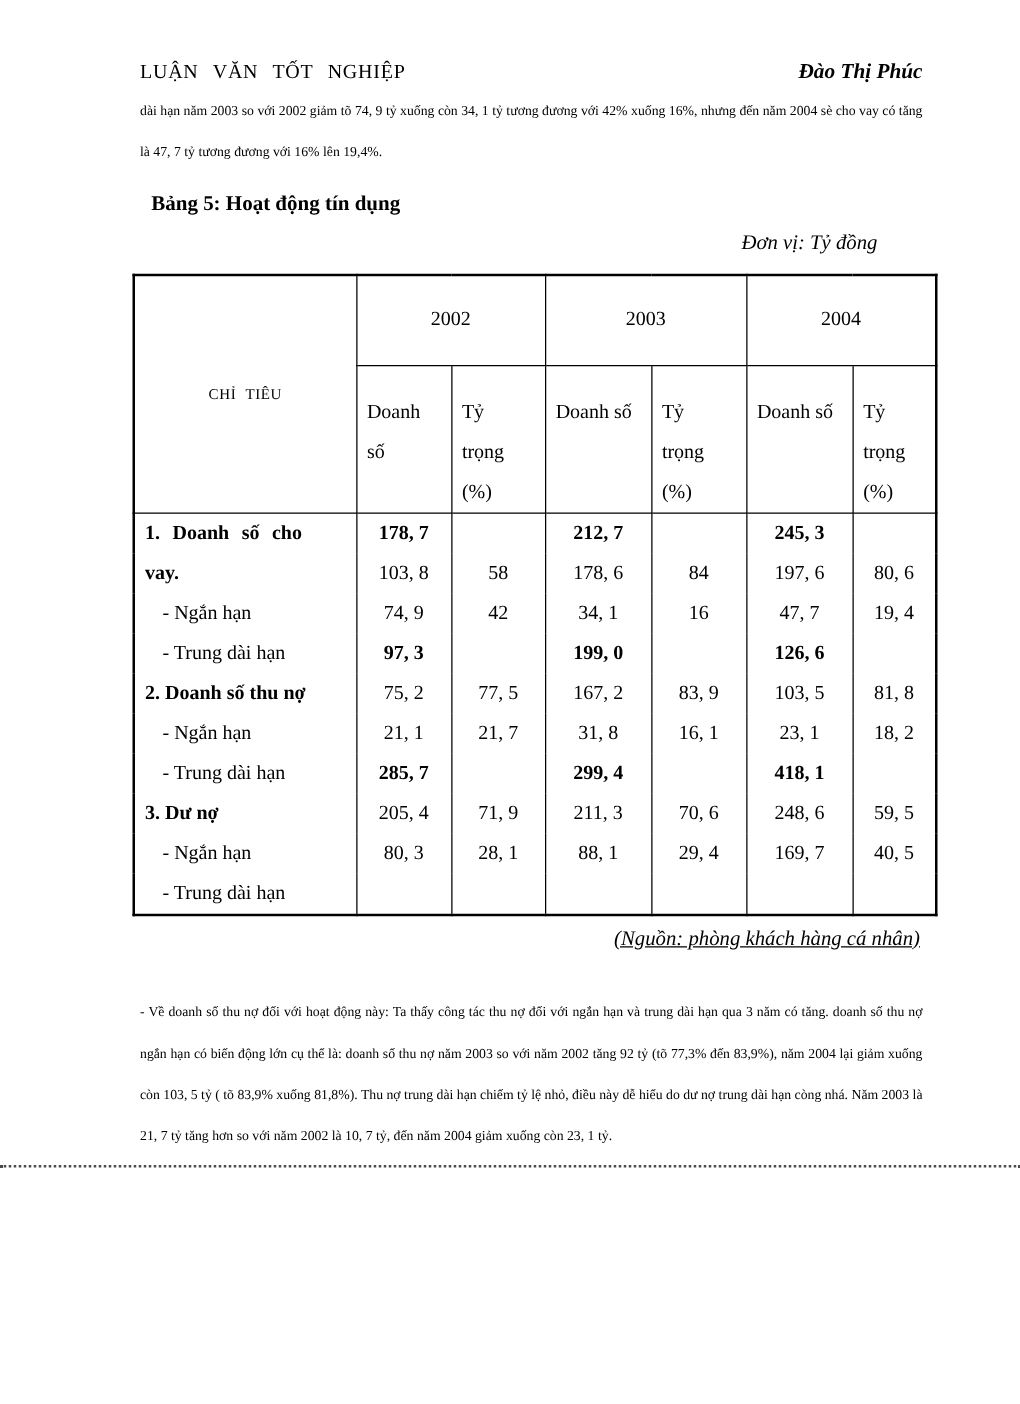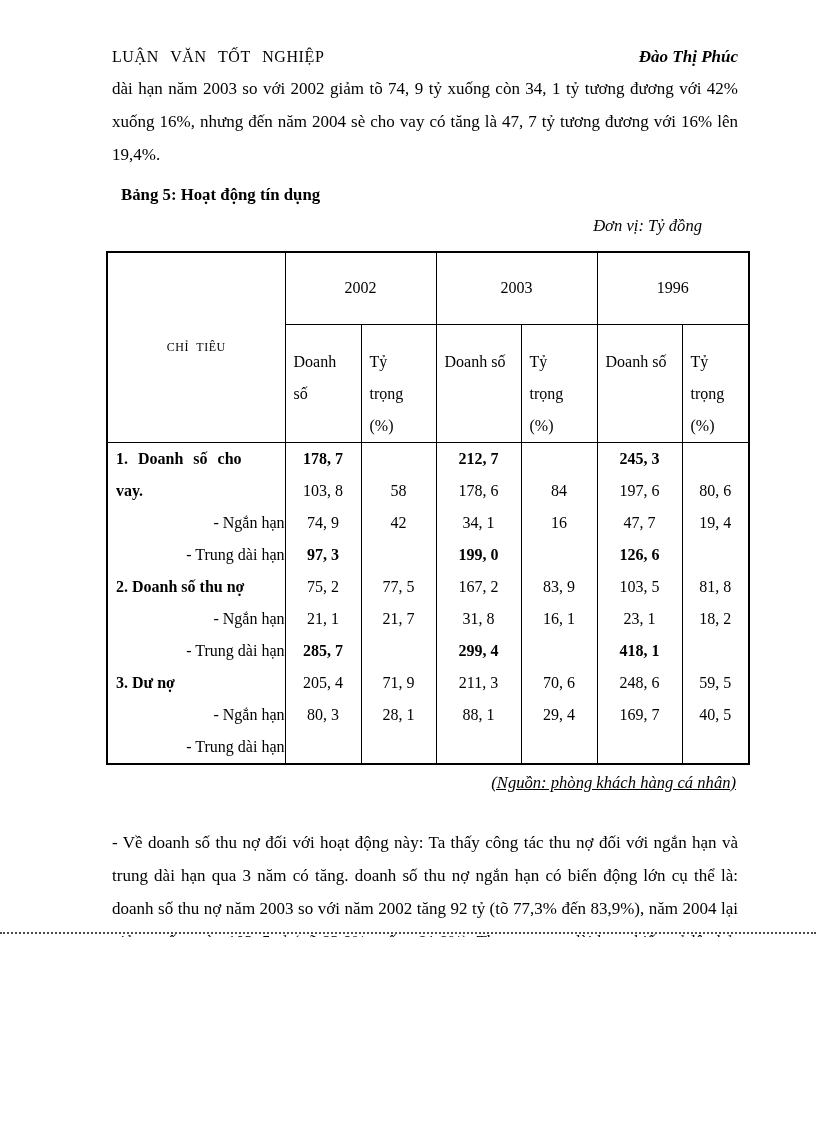--- a/index.html
+++ b/index.html
@@ -14,21 +14,21 @@
   }
   .content { padding: 46px 78px 0 112px; }
 
   .doc-header {
     display: flex; justify-content: space-between; align-items: baseline;
     font-size: 16px; line-height: 22px;
   }
   .doc-header .left { letter-spacing: 0.6px; word-spacing: 7px; }
   .doc-header .right { font-weight: bold; font-style: italic; font-size: 17px; }
 
-  .para { font-size: 17px; line-height: 33px; text-align: justify; margin: 0; }
+  .para { font-size: 11px; line-height: 33px; text-align: justify; margin: 0; }
   .para.first { margin-top: 4px; }
 
   .table-title { font-weight: bold; font-size: 16.8px; line-height: 33px; margin: 7px 0 0 9px; }
   .unit-note { font-style: italic; font-size: 16.6px; text-align: right; margin: 0 36px 10px 0; line-height: 30px; }
 
   table.credit {
     border-collapse: collapse; table-layout: fixed;
     width: 642px; margin-left: -6px;
     font-size: 16px;
     border: 2px solid #000;
@@ -43,21 +43,21 @@
     height: 96px; font-weight: normal; text-align: left; vertical-align: top;
     padding: 21px 14px 0 8px; line-height: 32px;
   }
   table.credit tbody td {
     border-top: none; border-bottom: none;
     height: 32px; line-height: 32px;
     font-size: 16px;
   }
   table.credit tbody td.num { text-align: center; }
   table.credit tbody td.lbl { text-align: left; padding-left: 8px; white-space: nowrap; }
-  table.credit tbody td.indent { padding-left: 22px; text-align: right; }
+  table.credit tbody td.indent { padding-left: 22px; }
   table.credit .bold { font-weight: bold; }
   table.credit .sp { word-spacing: 6px; }
 
   .source-note { font-style: italic; font-size: 16.6px; text-align: right; margin: 3px 2px 0 0; line-height: 30px; text-decoration: underline; }
   .para.analysis { margin-top: 28px; }
 
   .page-number { position: absolute; top: 1072px; right: 100px; font-size: 16.6px; }
   .bottom-dotted { position: absolute; left: 0; right: 0; bottom: 3px; border-top: 2px dotted #4a4a4a; }
 </style>
 </head>
@@ -84,21 +84,21 @@
         <col style="width:85px">
           <col style="width:76px">
           <col style="width:85px">
           <col style="width:67px">
       </colgroup>
       <thead>
         <tr class="yr-row">
           <th class="crit" rowspan="2">CHỈ TIÊU</th>
           <th colspan="2">2002</th>
           <th colspan="2">2003</th>
-          <th colspan="2">1996</th>
+          <th colspan="2">2004</th>
         </tr>
         <tr class="sub-row">
           <th>Doanh số</th>
           <th>Tỷ trọng (%)</th>
           <th>Doanh số</th>
           <th>Tỷ trọng (%)</th>
           <th>Doanh số</th>
           <th>Tỷ trọng (%)</th>
         </tr>
       </thead>

